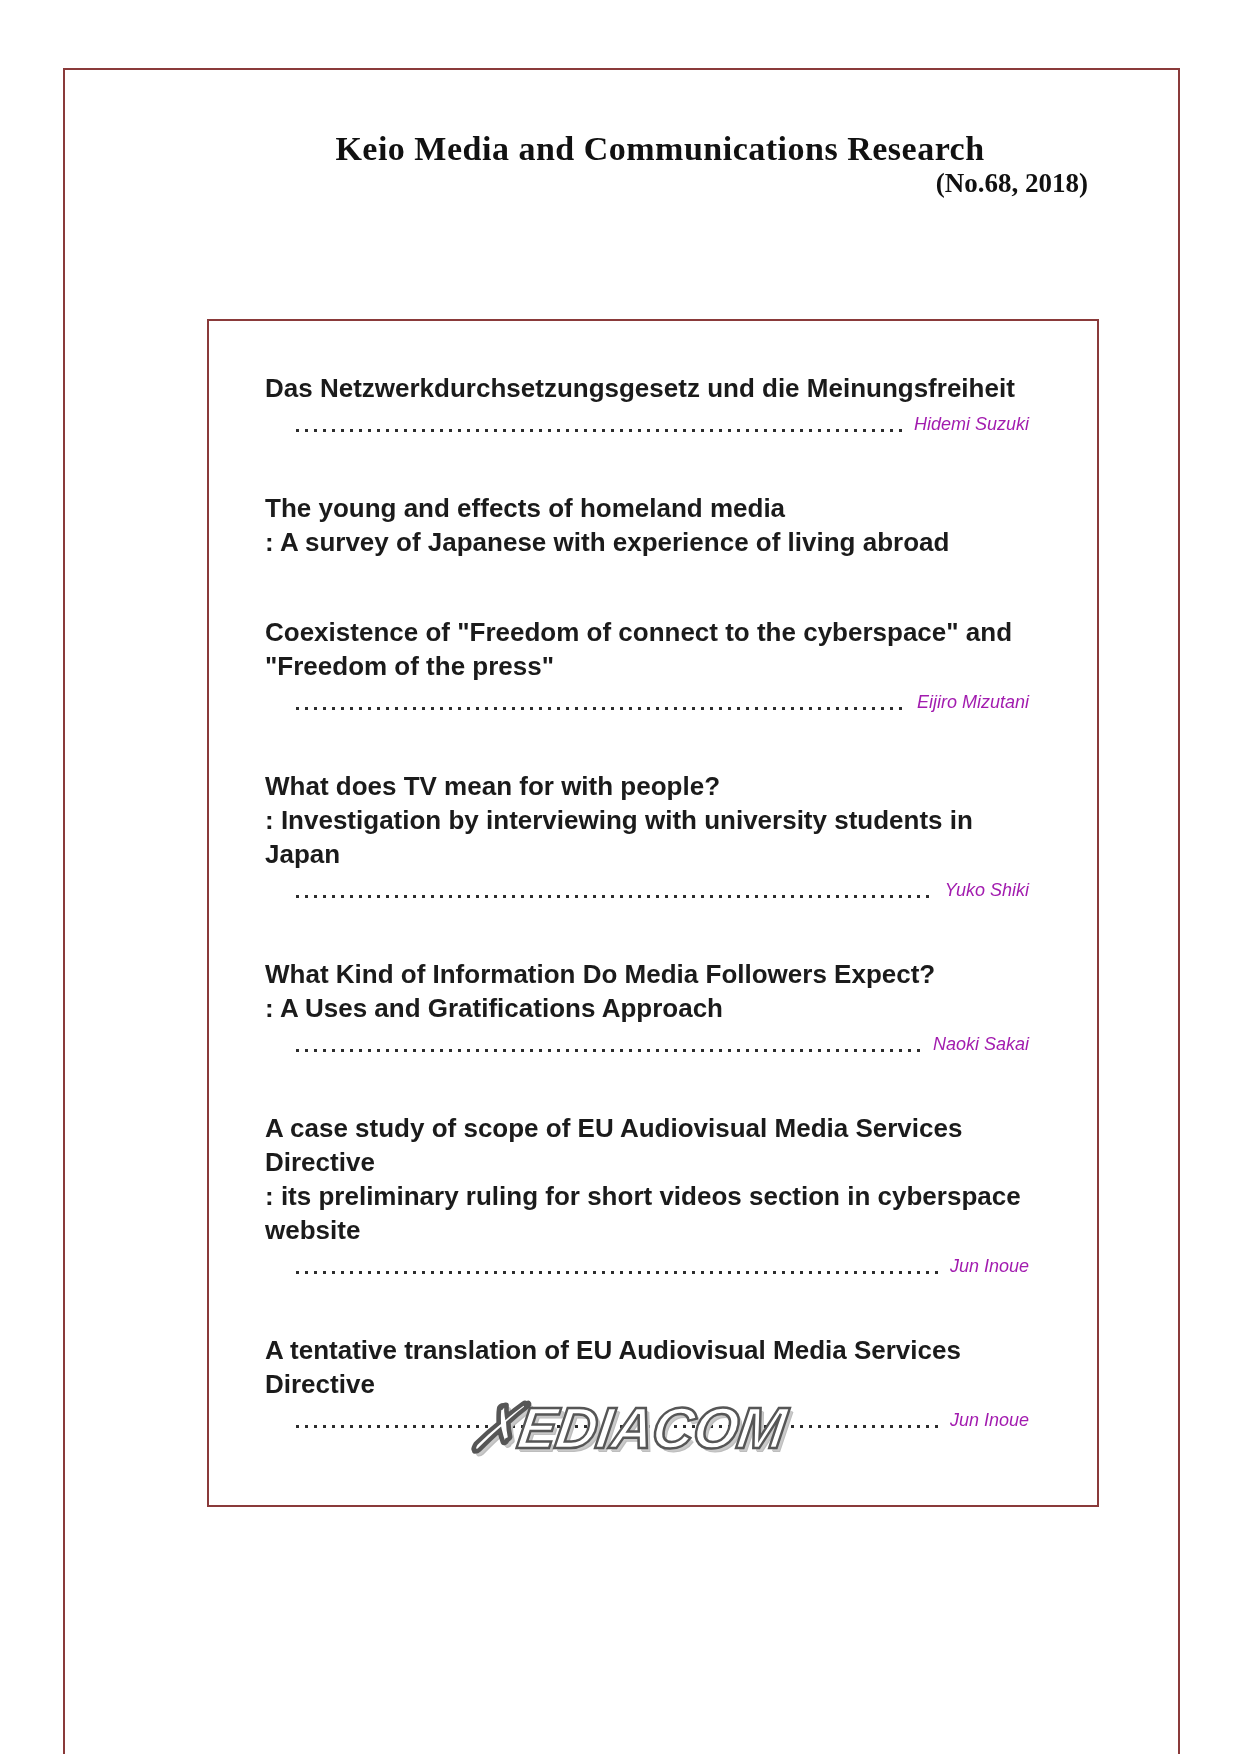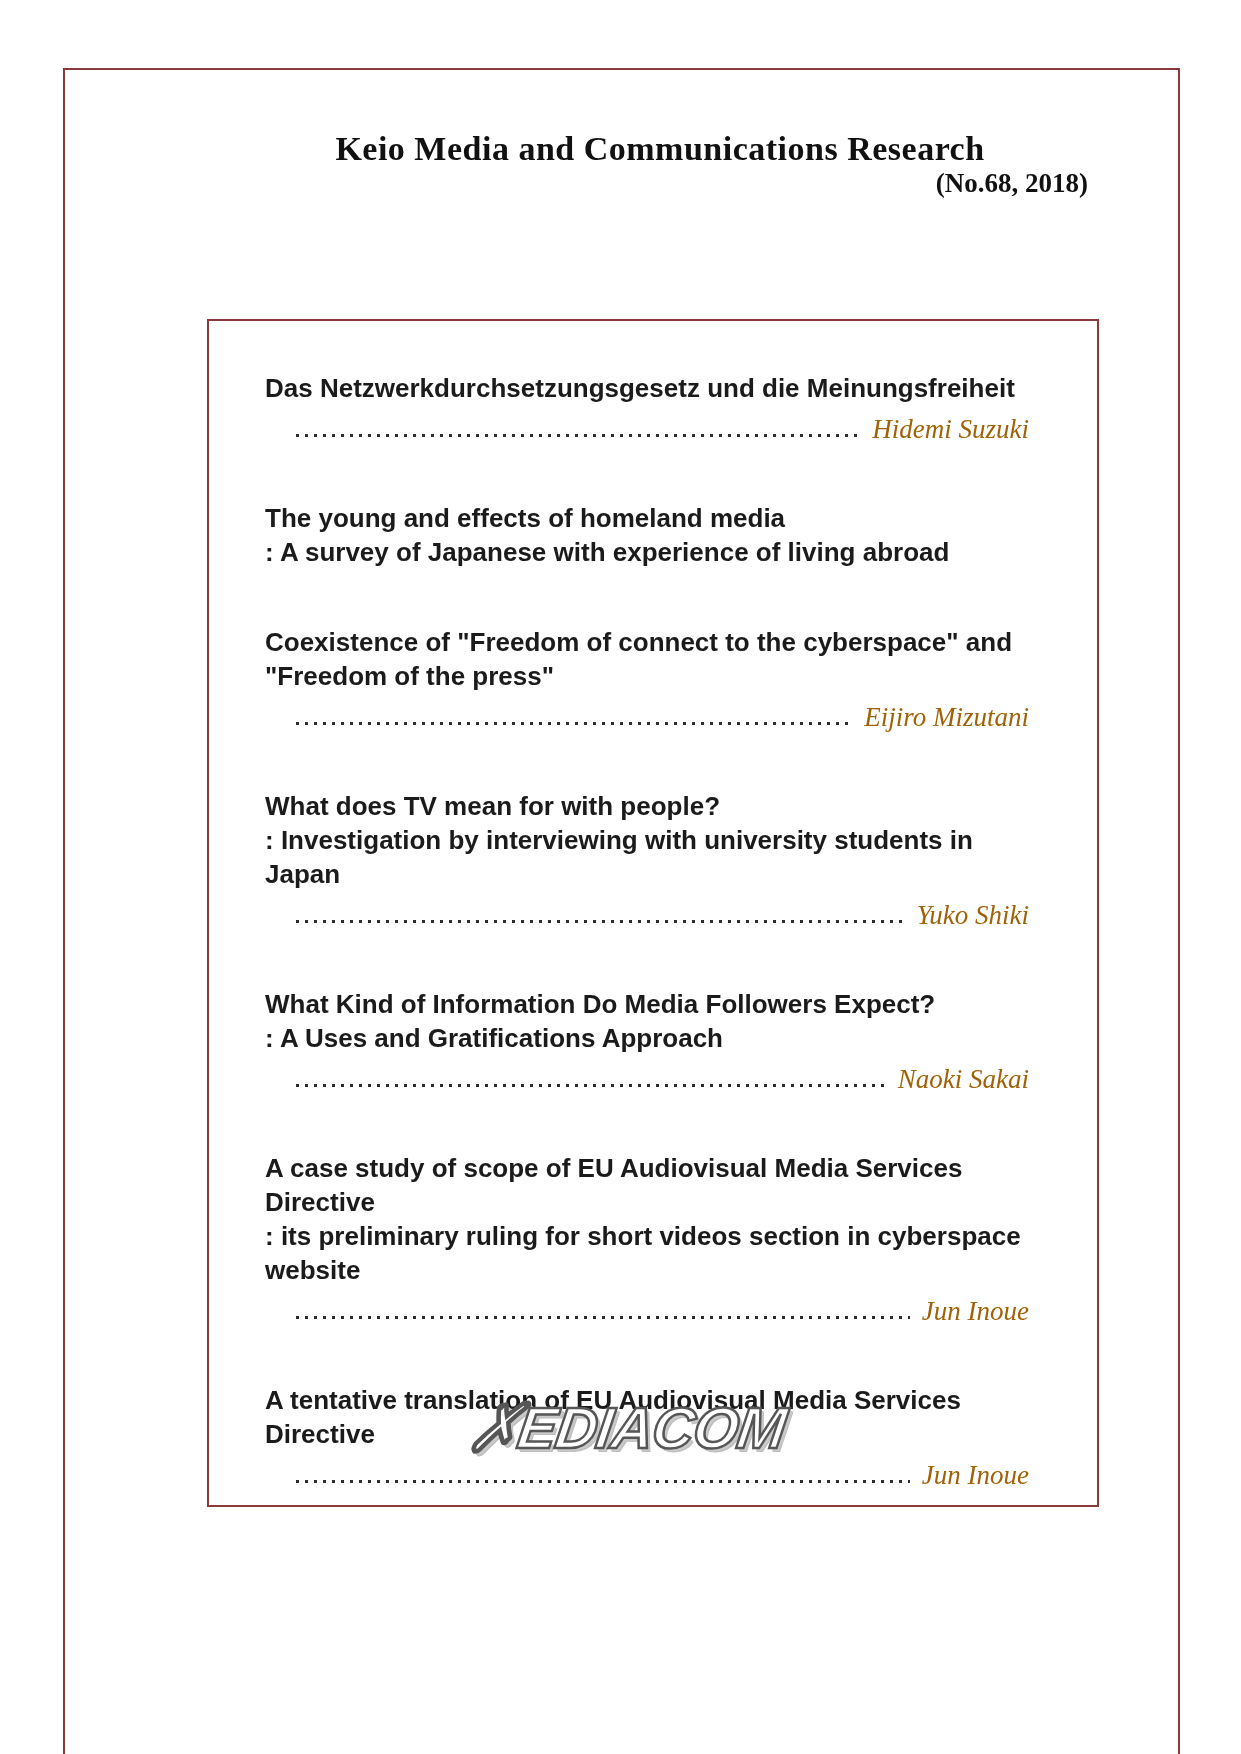--- a/index.html
+++ b/index.html
@@ -81,24 +81,24 @@
     flex: 1;
     height: 9px;
     margin-top: 12px;
     margin-right: 12px;
     background-image: radial-gradient(circle, #2d2d2d 1.6px, rgba(0,0,0,0) 1.9px);
     background-size: 9px 9px;
     background-repeat: repeat-x;
     background-position: 0 center;
   }
   .entry-author {
-    font-family: Liberation Serif, serif;
+    font-family: Liberation Sans, sans-serif;
     font-style: italic;
-    font-size: 27px;
-    color: #a16207;
+    font-size: 18px;
+    color: #a21caf;
     white-space: nowrap;
   }
   .watermark {
     position: absolute;
     left: 468px;
     top: 1398px;
     display: flex;
     align-items: center;
     transform: skewX(-8deg);
     font-family: "Liberation Sans", sans-serif;

